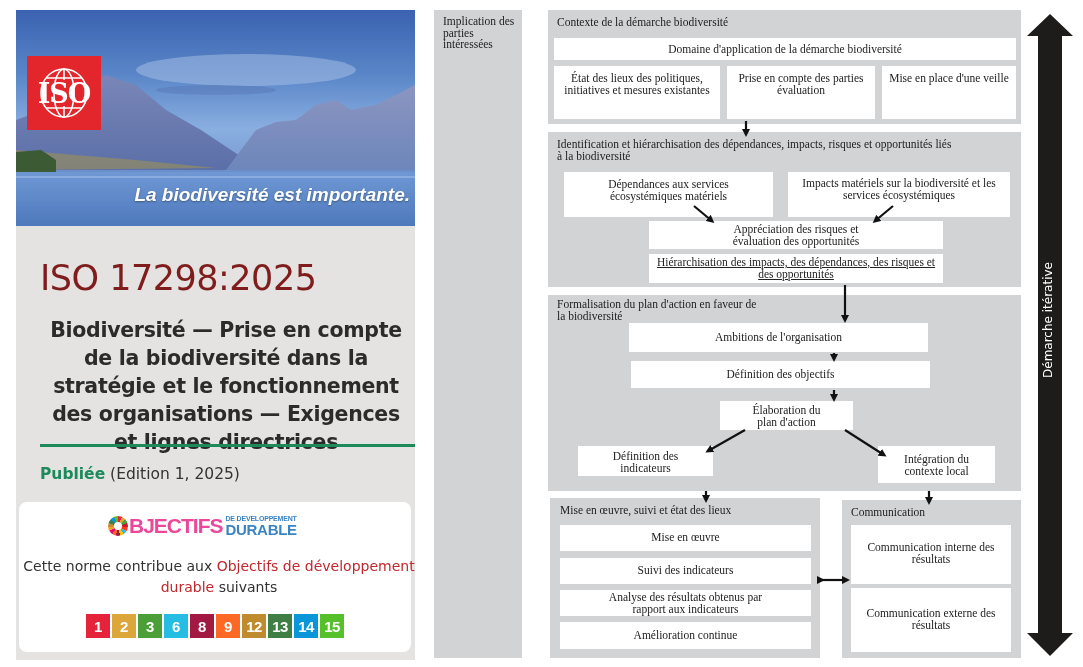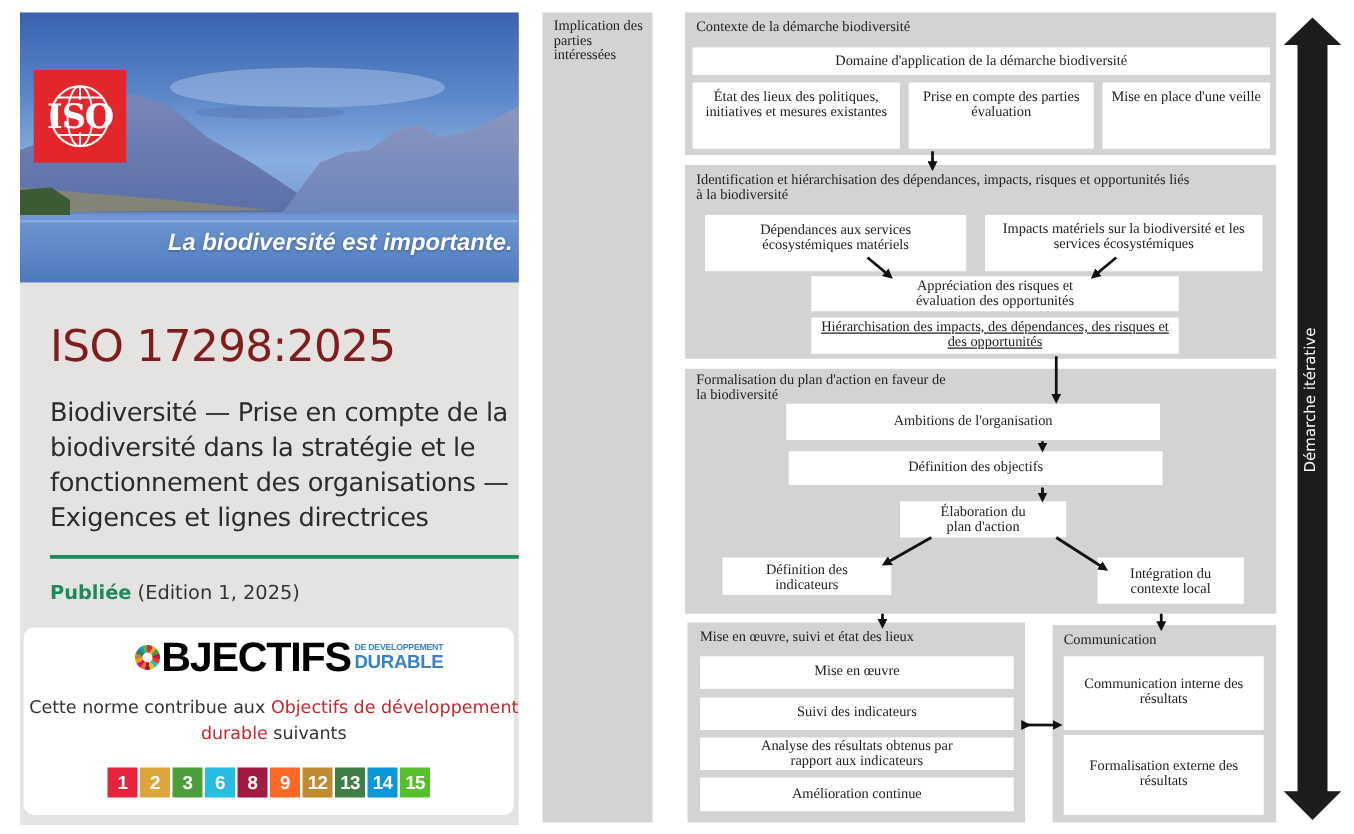--- a/index.html
+++ b/index.html
@@ -11,32 +11,32 @@
   .hero { position: absolute; left: 0; top: 0; width: 399px; height: 216px; overflow: hidden;
           background: linear-gradient(180deg, #3a62b0 0%, #5a86c8 30%, #89aee0 55%, #7c9ed4 70%, #5d83c3 78%, #6f95d0 100%); }
   .hero svg { position: absolute; left: 0; top: 0; }
   .iso-logo { position: absolute; left: 11px; top: 46px; width: 74px; height: 74px; background: #e3262b;
               display: flex; align-items: center; justify-content: center; }
   .iso-logo span { position: relative; color: #fff; font-family: "DejaVu Serif", serif; font-weight: bold; font-size: 27px; letter-spacing: -1px; z-index: 2; }
   .iso-logo svg { position: absolute; left: 11px; top: 10px; z-index: 1; }
   .tagline { position: absolute; right: 5px; top: 174px; color: #fff; font-style: italic; font-size: 19px; font-weight: bold;
              text-shadow: 0 1px 2px rgba(0,0,0,0.35); font-family: "Liberation Sans", sans-serif; }
   .std-number { position: absolute; left: 24px; top: 248px; font-size: 35px; color: #7f1d1d; font-family: "DejaVu Sans", sans-serif; letter-spacing: -0.5px; }
-  .std-title { position: absolute; left: 24px; top: 306px; width: 372px; font-size: 20.5px; line-height: 28px; color: #2b2b2b; font-family: "DejaVu Sans", sans-serif; font-weight: normal; letter-spacing: -0.3px; }
+  .std-title { position: absolute; left: 24px; top: 306px; width: 372px; font-size: 20.5px; line-height: 28px; color: #2b2b2b; font-family: "DejaVu Sans", sans-serif; font-weight: bold; letter-spacing: -0.3px; text-align: center; }
   .green-rule { position: absolute; left: 24px; top: 434px; width: 375px; height: 3px; background: #1d8a5b; }
   .status { position: absolute; left: 24px; top: 455px; font-size: 15.5px; color: #333; font-family: "DejaVu Sans", sans-serif; }
   .status .pub { color: #1d8a5b; font-weight: bold; }
 
   .sdg-box { position: absolute; left: 3px; top: 492px; width: 392px; height: 150px; background: #fff; border-radius: 8px; }
   .sdg-logo { position: absolute; left: 89px; top: 13px; display: flex; align-items: center; }
   .sdg-wheel { width: 20px; height: 20px; border-radius: 50%;
                background: conic-gradient(#e5243b 0 24deg,#dda63a 24deg 48deg,#4c9f38 48deg 72deg,#c5192d 72deg 96deg,#ff3a21 96deg 120deg,#26bde2 120deg 144deg,#fcc30b 144deg 168deg,#a21942 168deg 192deg,#fd6925 192deg 216deg,#dd1367 216deg 240deg,#fd9d24 240deg 264deg,#bf8b2e 264deg 288deg,#3f7e44 288deg 312deg,#0a97d9 312deg 336deg,#56c02b 336deg 360deg);
                position: relative; margin-right: 1px; }
   .sdg-wheel::after { content: ""; position: absolute; left: 6px; top: 6px; width: 8px; height: 8px; background: #fff; border-radius: 50%; }
-  .sdg-big { font-size: 33px; font-weight: bold; color: #000000; letter-spacing: -1px; line-height: 22px; font-family: "Liberation Sans", sans-serif; }
+  .sdg-big { font-size: 21px; font-weight: bold; color: #ec4899; letter-spacing: -1px; line-height: 22px; font-family: "Liberation Sans", sans-serif; }
   .sdg-small { display: flex; flex-direction: column; margin-left: 3px; color: #3b84c4; font-weight: bold; }
   .sdg-small .l1 { font-size: 7px; line-height: 8px; letter-spacing: -0.2px; }
   .sdg-small .l2 { font-size: 15px; line-height: 14px; letter-spacing: -0.3px; }
   .sdg-text { position: absolute; left: 4px; top: 54px; width: 392px; text-align: center; font-size: 14px; line-height: 21px; color: #333; font-family: "DejaVu Sans", sans-serif; }
   .sdg-text .hl { color: #c1272d; }
   .goals { position: absolute; left: 67px; top: 112px; display: flex; gap: 2px; }
   .goal { width: 24px; height: 24px; color: #fff; font-weight: bold; font-size: 15px; display: flex; align-items: center; justify-content: center; font-family: "Liberation Sans", sans-serif; letter-spacing: -0.5px; }
 
   
   .dg { font-family: "DejaVu Serif", "Liberation Serif", serif; color: #222; }
@@ -156,21 +156,21 @@
   <div class="gray" style="left:550px; top:498px; width:270px; height:160px;"></div>
   <div class="sect-label" style="left:560px; top:504px;">Mise en œuvre, suivi et état des lieux</div>
   <div class="white" style="left:560px; top:525px; width:251px; height:26px; padding-top:6px;">Mise en œuvre</div>
   <div class="white" style="left:560px; top:558px; width:251px; height:26px; padding-top:6px;">Suivi des indicateurs</div>
   <div class="white" style="left:560px; top:590px; width:251px; height:26px; padding:1px 40px 0;">Analyse des résultats obtenus par rapport aux indicateurs</div>
   <div class="white" style="left:560px; top:622px; width:251px; height:27px; padding-top:7px;">Amélioration continue</div>
 
   <div class="gray" style="left:842px; top:500px; width:179px; height:158px;"></div>
   <div class="sect-label" style="left:851px; top:506px;">Communication</div>
   <div class="white" style="left:851px; top:525px; width:160px; height:59px; padding:16px 8px 0;">Communication interne des résultats</div>
-  <div class="white" style="left:851px; top:588px; width:160px; height:64px; padding:19px 4px 0;">Formalisation externe des résultats</div>
+  <div class="white" style="left:851px; top:588px; width:160px; height:64px; padding:19px 4px 0;">Communication externe des résultats</div>
 
   <svg class="arrow-svg" width="1083" height="667" viewBox="0 0 1083 667">
     <defs>
       <marker id="ah" markerWidth="8" markerHeight="8" refX="5" refY="4" orient="auto" markerUnits="userSpaceOnUse">
         <path d="M0,0 L8,4 L0,8 z" fill="#111"></path>
       </marker>
     </defs>
     <g stroke="#111" stroke-width="2.2" fill="none">
       <line x1="746" y1="121" x2="746" y2="134" marker-end="url(#ah)"></line>
       <line x1="694" y1="206" x2="712" y2="221" marker-end="url(#ah)"></line>

